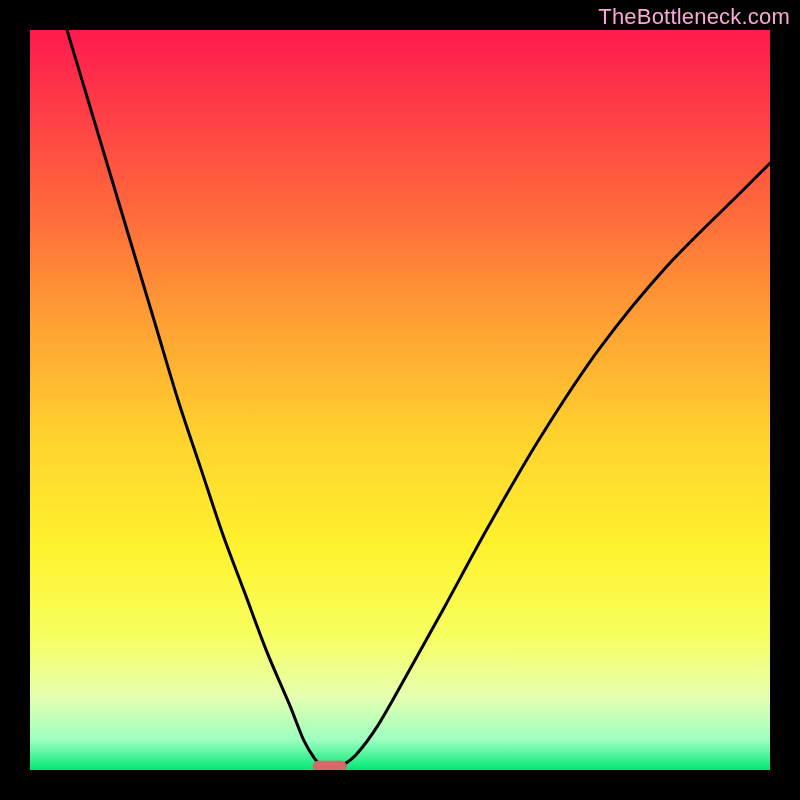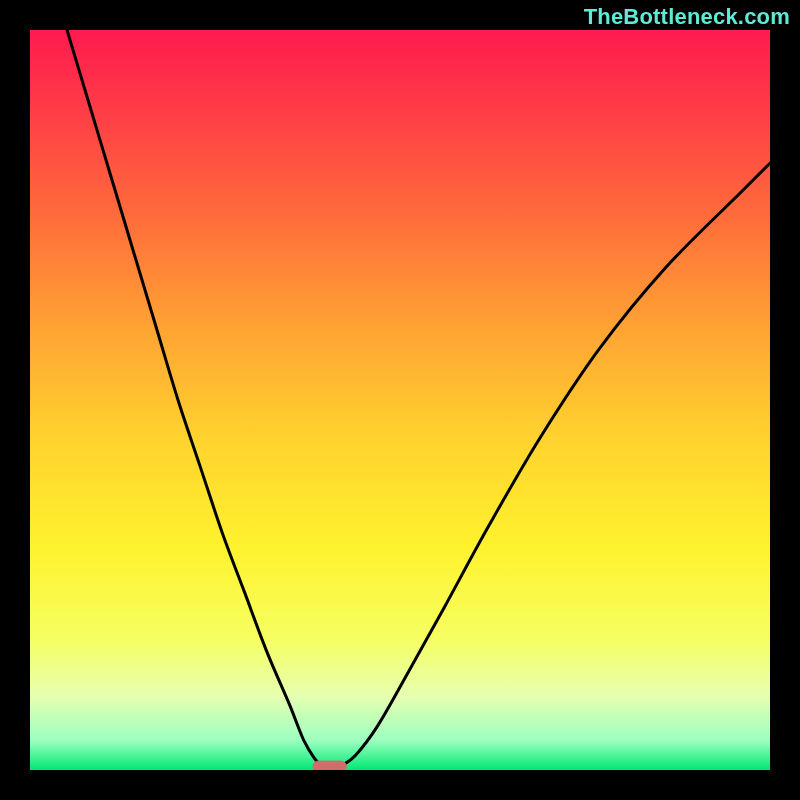--- a/index.html
+++ b/index.html
@@ -24,24 +24,24 @@
     left: 30px;
     top: 30px;
     width: 740px;
     height: 740px;
     overflow: hidden;
   }
   .attribution {
     position: absolute;
     top: 4px;
     right: 10px;
-    color: #5eead4;
+    color: #f9a8d4;
     font-size: 22px;
     letter-spacing: 0.2px;
-    font-weight: 700;
+    font-weight: 400;
   }
   svg { display: block; }
 </style>
 </head>
 <body>
 
 <div class="frame">
   <div class="plot">
     <svg id="svg" width="740" height="740" viewBox="0 0 740 740" preserveAspectRatio="none">
       <defs>

